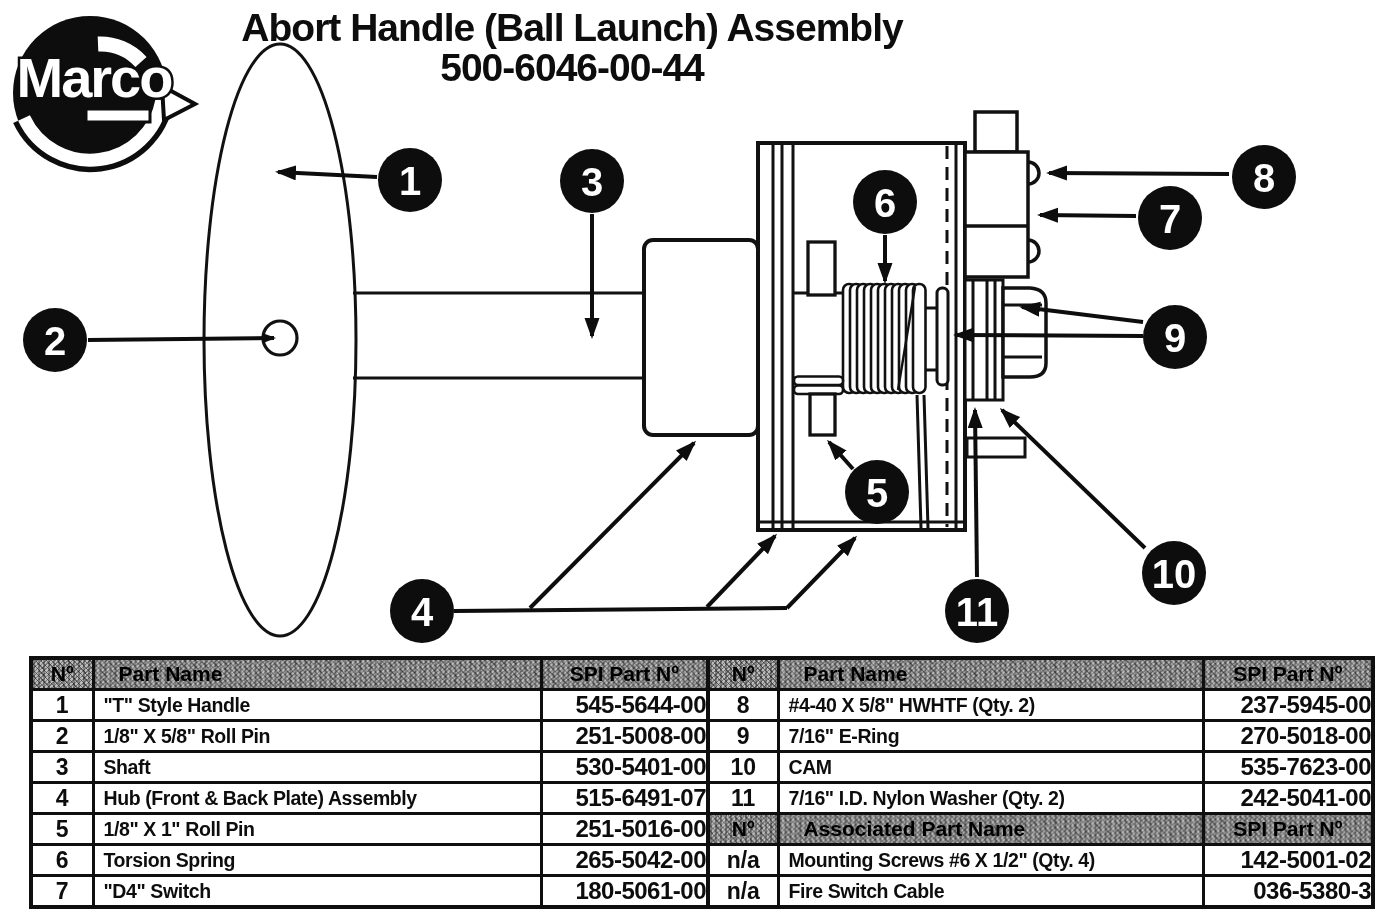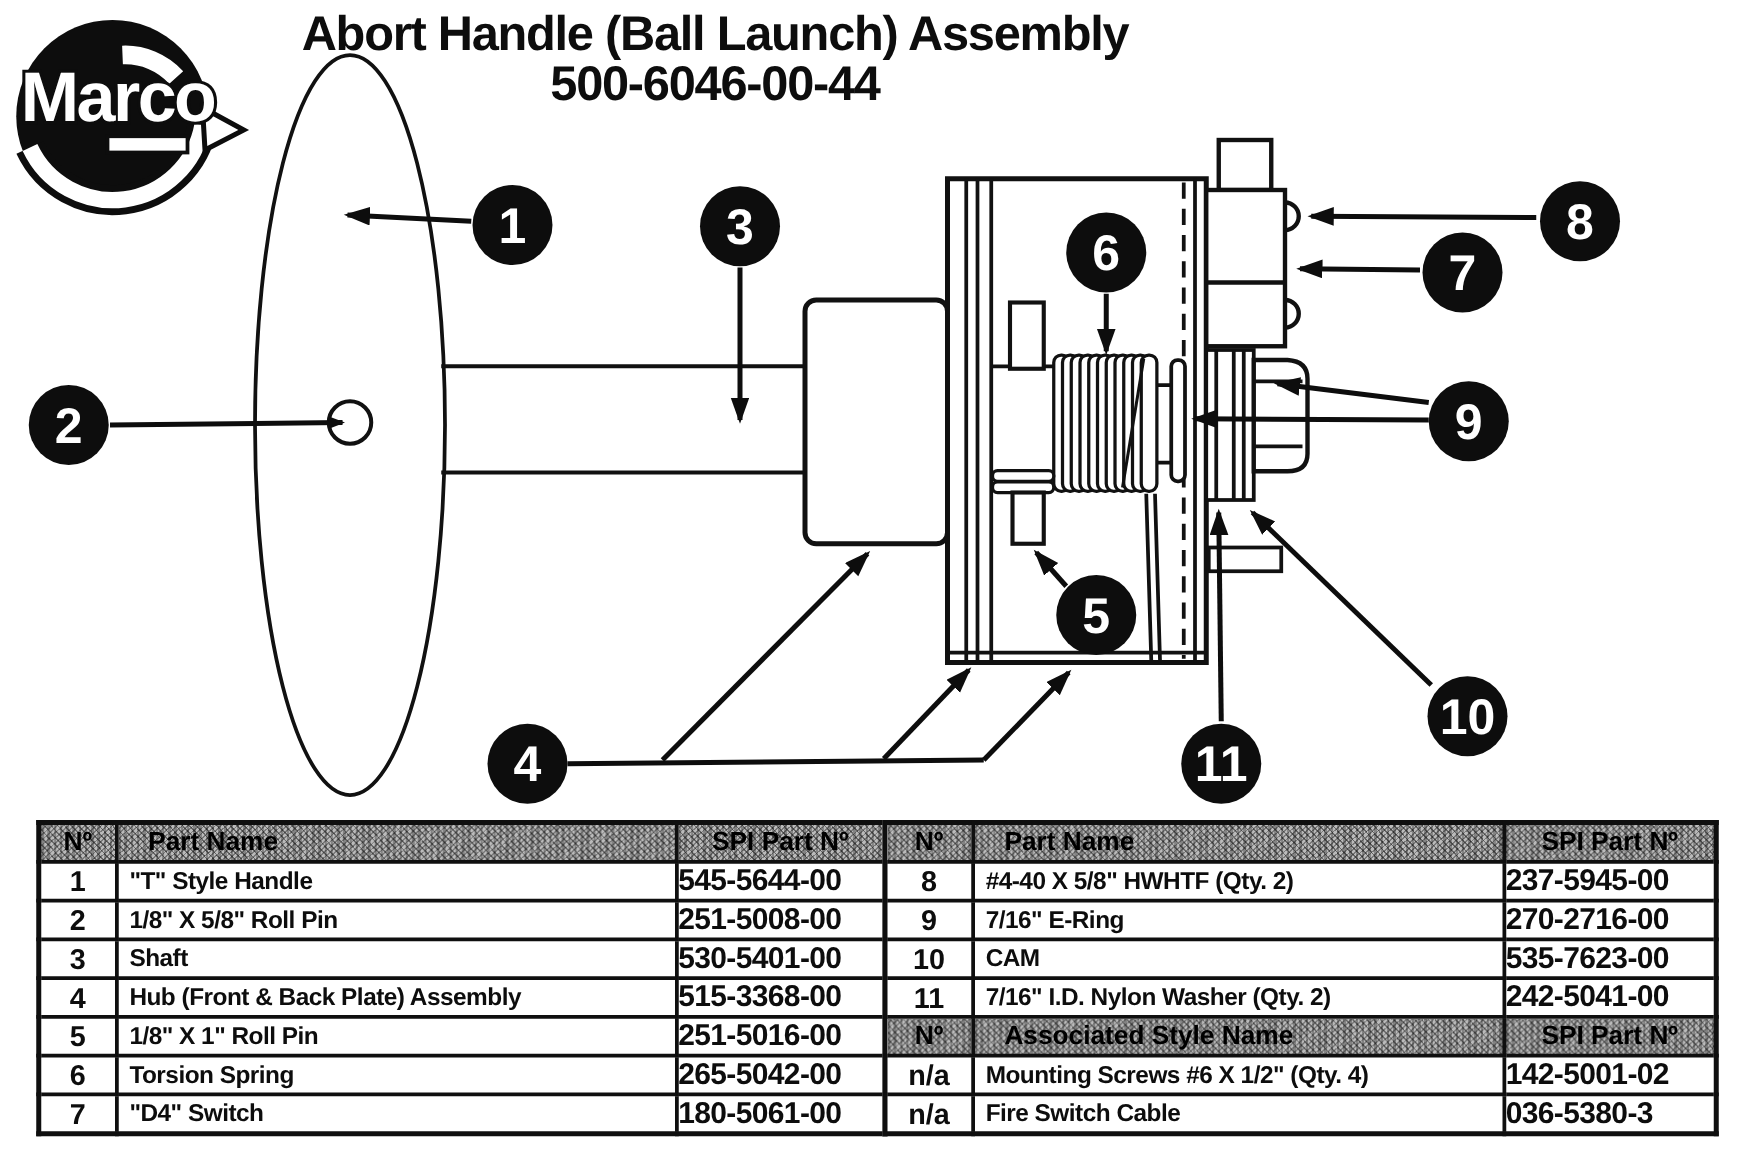--- a/index.html
+++ b/index.html
@@ -13,21 +13,21 @@
   svg text{font-family:"Liberation Sans",sans-serif;}
 
   .tables{position:absolute;left:29px;top:656px;display:flex;}
   table{border-collapse:collapse;table-layout:fixed;background:#fff;}
   td,th{border:3px solid #0f0f0f;height:28px;overflow:hidden;white-space:nowrap;
         font-weight:bold;padding:0;}
   table{border:4px solid #0f0f0f;}
   #tbl-right{margin-left:-4px;}
   .no-cell{font-size:23px;text-align:center;font-weight:bold;}
   .name-cell{font-size:19.5px;text-align:left;padding-left:9px;letter-spacing:-0.4px;}
-  .spi-cell{font-size:24px;text-align:left;letter-spacing:-0.5px;}
+  .spi-cell{font-size:24px;text-align:right;letter-spacing:-0.5px;}
   .shade{background-color:#a6a6a6;
      background-image:
        repeating-linear-gradient(47deg, rgba(15,15,15,.5) 0 1px, rgba(255,255,255,0) 1px 4px),
        repeating-linear-gradient(-43deg, rgba(10,10,10,.38) 0 1px, rgba(255,255,255,0) 1px 3px),
        repeating-linear-gradient(90deg, rgba(50,50,50,.3) 0 2px, rgba(235,235,235,.3) 2px 5px);
      color:#000;}
   th.shade{font-size:21px;}
   .h-name{text-align:left;padding-left:24px;}
   .h-no,.h-spi{text-align:center;}
 </style>
@@ -216,21 +216,21 @@
         <td class="spi-cell">251-5008-00</td>
       </tr>
       <tr>
         <td class="no-cell">3</td>
         <td class="name-cell">Shaft</td>
         <td class="spi-cell">530-5401-00</td>
       </tr>
       <tr>
         <td class="no-cell">4</td>
         <td class="name-cell">Hub (Front &amp; Back Plate) Assembly</td>
-        <td class="spi-cell">515-3368-00</td>
+        <td class="spi-cell">515-6491-07</td>
       </tr>
       <tr>
         <td class="no-cell">5</td>
         <td class="name-cell">1/8" X 1" Roll Pin</td>
         <td class="spi-cell">251-5016-00</td>
       </tr>
       <tr>
         <td class="no-cell">6</td>
         <td class="name-cell">Torsion Spring</td>
         <td class="spi-cell">265-5042-00</td>
@@ -256,35 +256,35 @@
         <th class="shade h-spi">SPI Part Nº</th>
       </tr>
       <tr>
         <td class="no-cell">8</td>
         <td class="name-cell">#4-40 X 5/8" HWHTF (Qty. 2)</td>
         <td class="spi-cell">237-5945-00</td>
       </tr>
       <tr>
         <td class="no-cell">9</td>
         <td class="name-cell">7/16" E-Ring</td>
-        <td class="spi-cell">270-2716-00</td>
+        <td class="spi-cell">270-5018-00</td>
       </tr>
       <tr>
         <td class="no-cell">10</td>
         <td class="name-cell">CAM</td>
         <td class="spi-cell">535-7623-00</td>
       </tr>
       <tr>
         <td class="no-cell">11</td>
         <td class="name-cell">7/16" I.D. Nylon Washer (Qty. 2)</td>
         <td class="spi-cell">242-5041-00</td>
       </tr>
       <tr>
         <th class="shade h-no">Nº</th>
-        <th class="shade h-name">Associated Style Name</th>
+        <th class="shade h-name">Associated Part Name</th>
         <th class="shade h-spi">SPI Part Nº</th>
       </tr>
       <tr>
         <td class="no-cell">n/a</td>
         <td class="name-cell">Mounting Screws #6 X 1/2" (Qty. 4)</td>
         <td class="spi-cell">142-5001-02</td>
       </tr>
       <tr>
         <td class="no-cell">n/a</td>
         <td class="name-cell">Fire Switch Cable</td>

